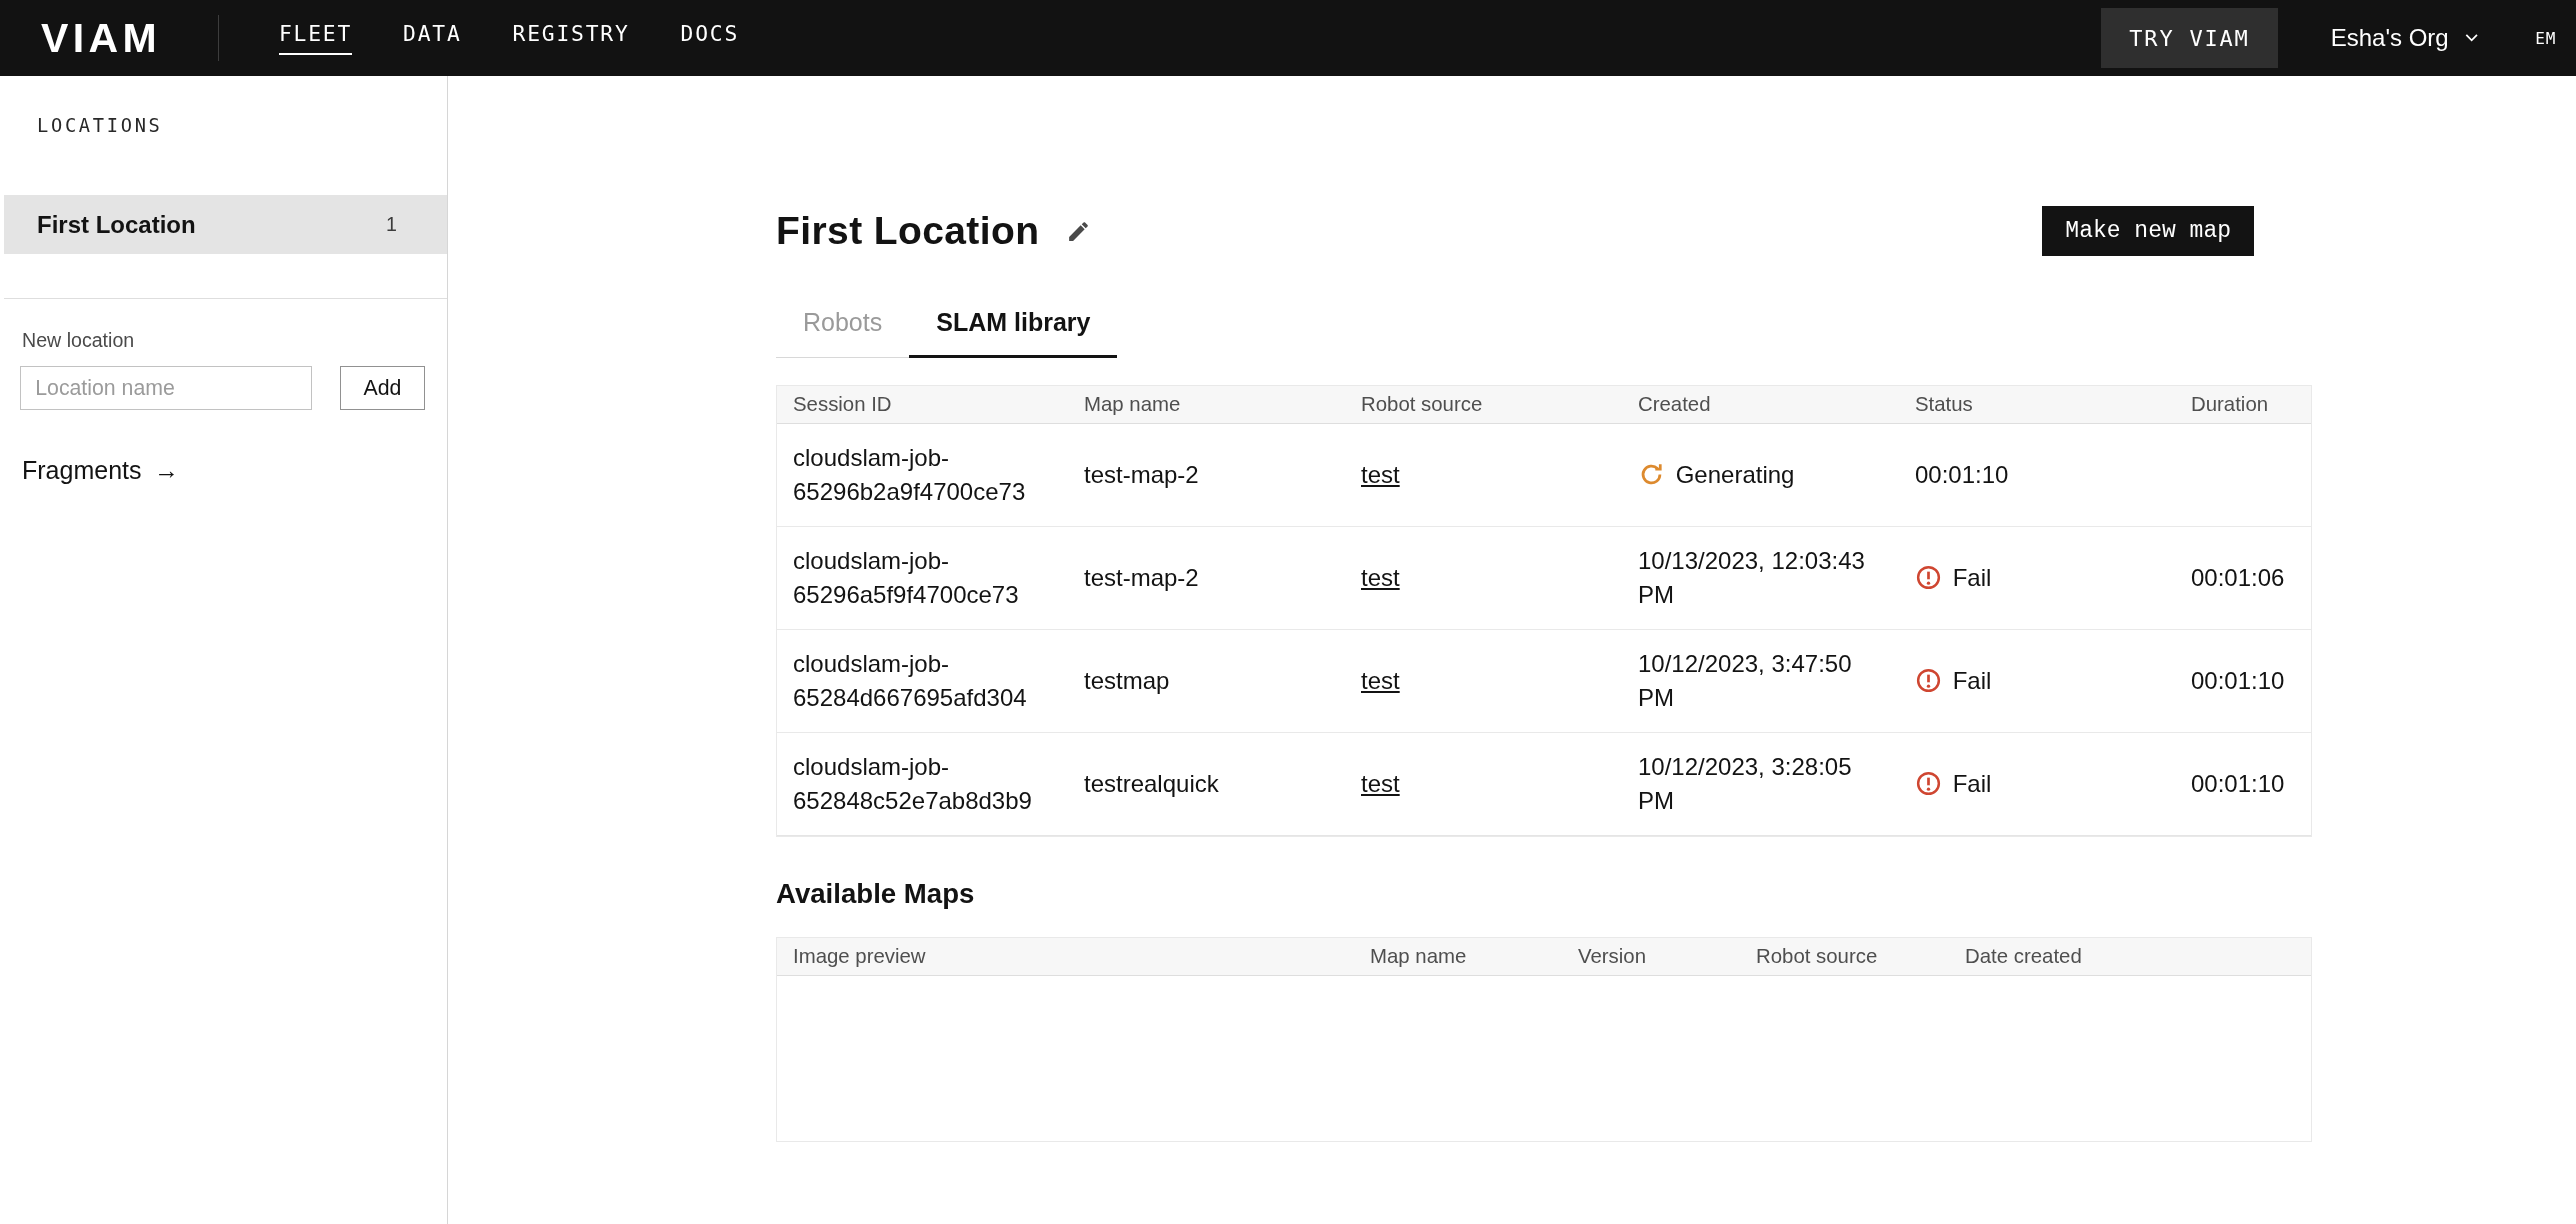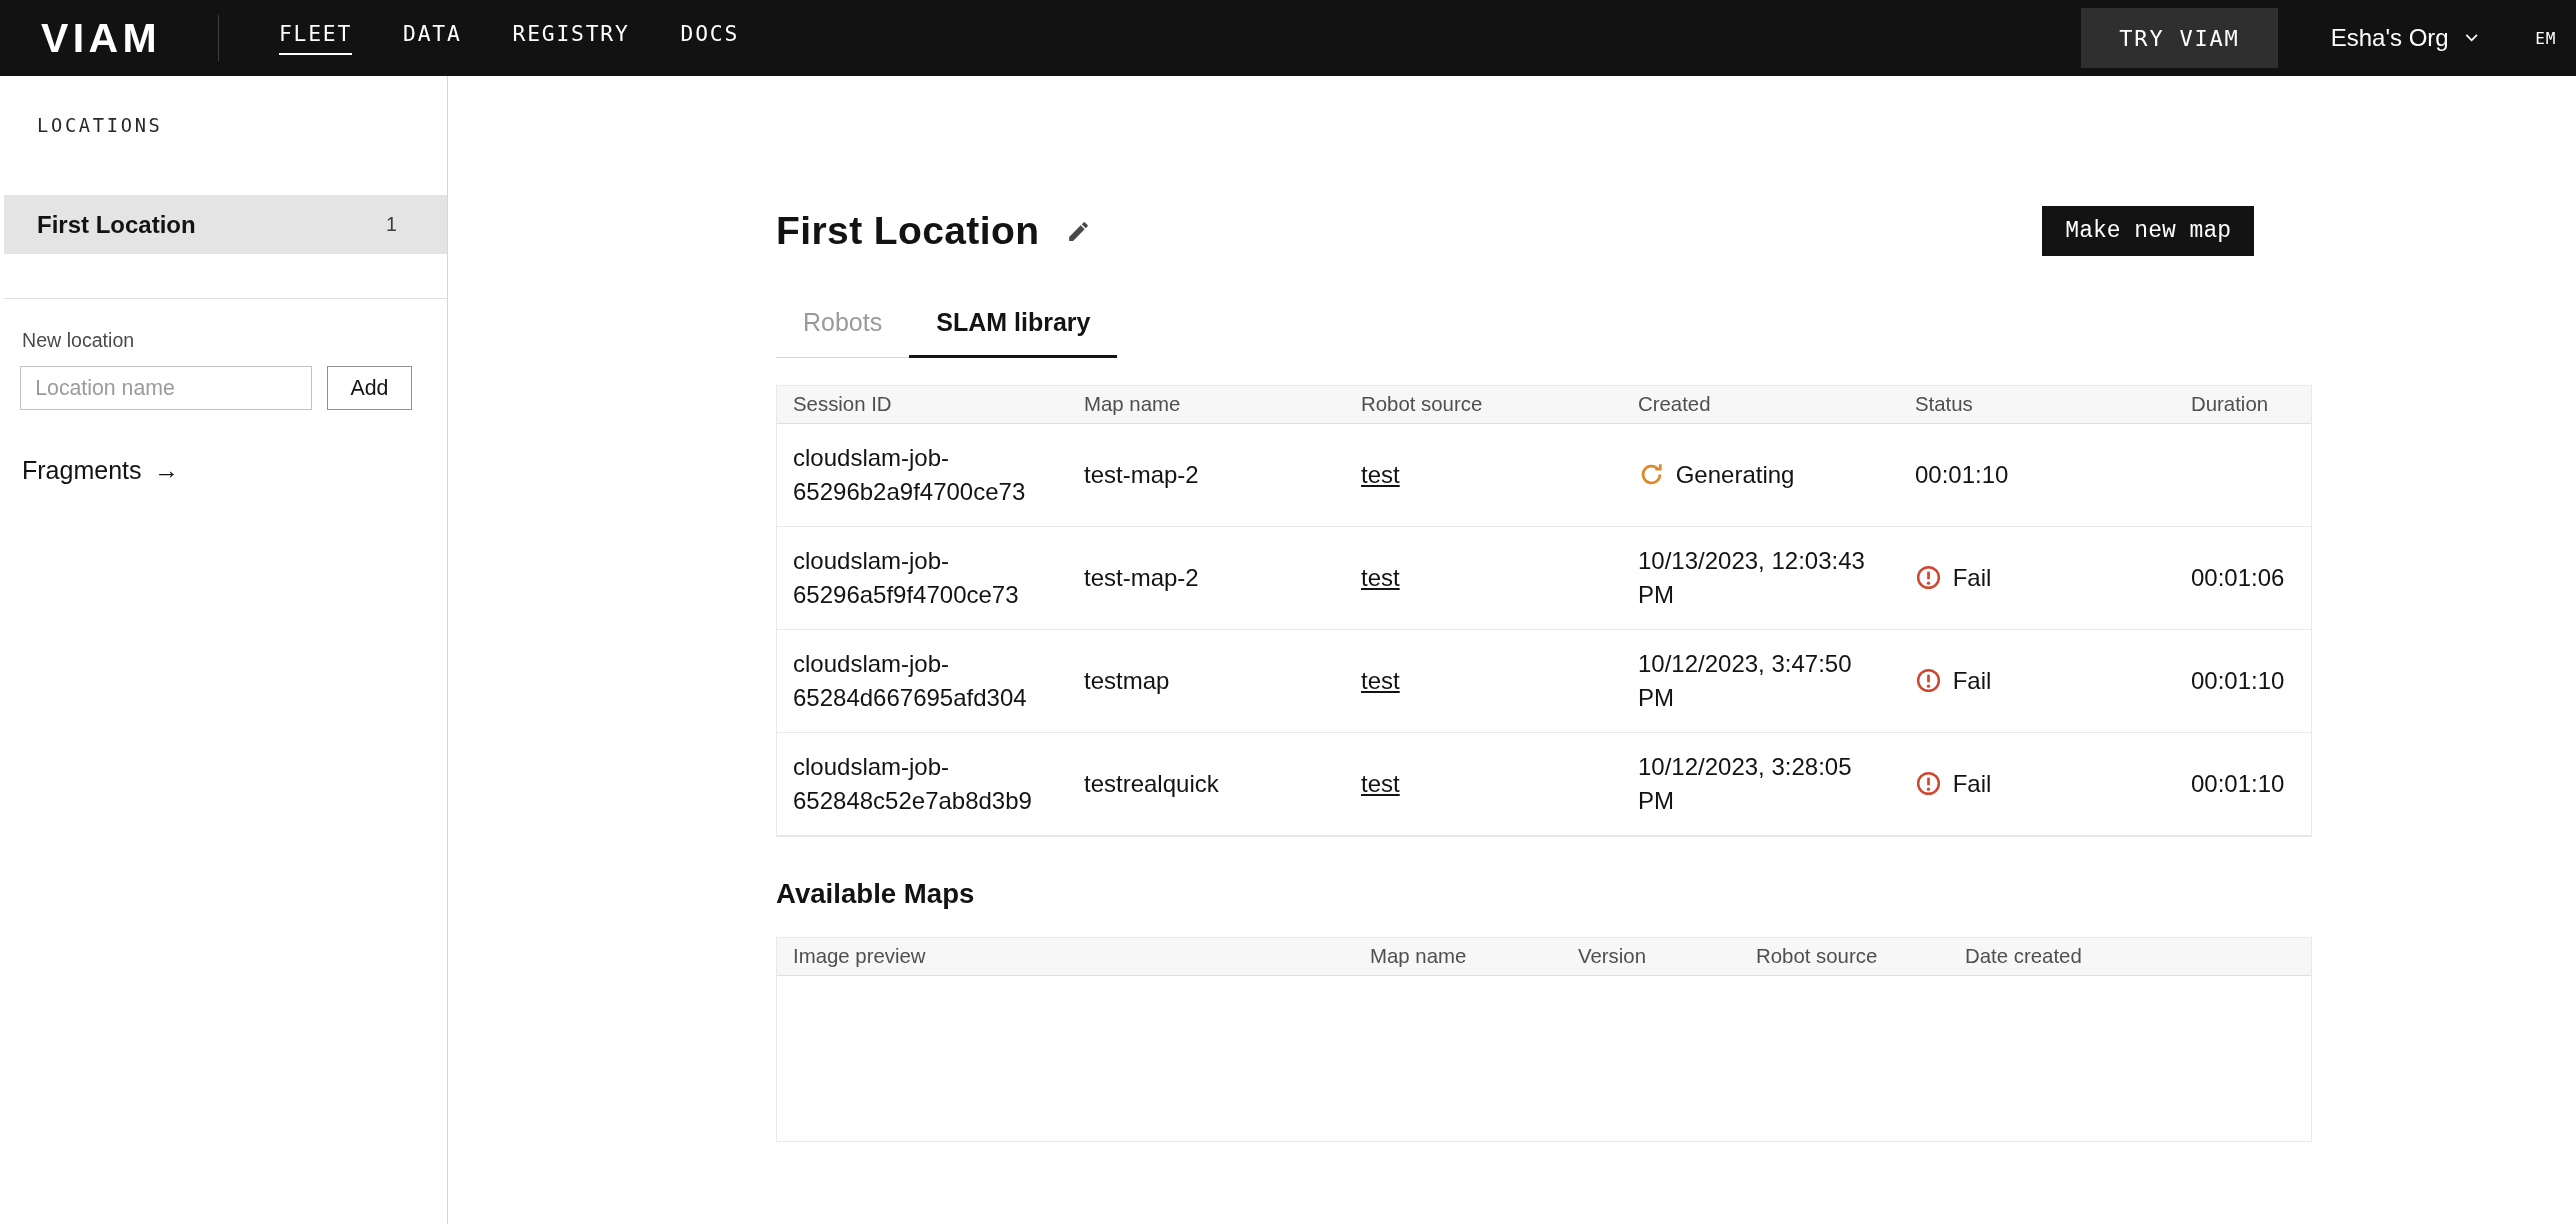--- a/index.html
+++ b/index.html
@@ -10,37 +10,37 @@
   .topbar { position:absolute; top:0; left:0; width:2576px; height:76px; background:#121212;
     display:flex; align-items:center; padding:0 19.6px 0 41px; }
   .logo { color:#fff; font-weight:800; font-size:41px; letter-spacing:4.4px; cursor:pointer; }
   .topbar-divider { width:0.9px; height:46px; background:#3d3d3d; margin-left:57px; }
   .nav { display:flex; gap:51px; margin-left:60px; align-items:center; }
   .nav-item { font-family:"DejaVu Sans Mono", monospace; font-size:21.3px; letter-spacing:1.8px;
     color:#fff; padding-bottom:6.2px; border-bottom:2.7px solid transparent; cursor:pointer; }
   .nav-item.active { border-bottom-color:#ffffff; }
   .topbar-right { margin-left:auto; display:flex; align-items:center; gap:53px; }
   .try-viam { height:60px; background:#2f2f2f; color:#fff; border:none; cursor:pointer;
-    font-family:"DejaVu Sans Mono", monospace; font-size:22px; letter-spacing:1.8px; padding:0 38px; }
+    font-family:"DejaVu Sans Mono", monospace; font-size:22px; letter-spacing:1.8px; padding:0 28px; }
   .org { display:flex; align-items:center; gap:12.4px; color:#fff; font-size:24px; cursor:pointer;justify-content:center; }
   .initials { color:#fff; font-family:"DejaVu Sans Mono", monospace; font-size:16px;
     letter-spacing:0.9px; cursor:pointer;text-align:center; }
 
   
   .sidebar { position:absolute; top:76px; left:4px; bottom:0; width:444px; background:#ffffff;
     border-right:0.9px solid #d6d6d6; }
   .sidebar-heading { font-family:"DejaVu Sans Mono", monospace; font-size:18.7px; letter-spacing:2.7px;
     color:#282828; padding:39px 0 0 33px; }
   .location-row { margin-top:59px; height:59px; background:#e4e4e4; display:flex;
     align-items:center; justify-content:space-between; padding:0 50px 0 33px; cursor:pointer; }
   .location-name { font-size:24px; font-weight:700; }
   .location-count { font-size:19.6px; color:#3c3c3c; }
   .sidebar-divider { height:0.9px; background:#dedede; margin-top:44px; }
   .new-location-label { margin:30px 0 0 18px; font-size:19.6px; color:#4a4a4a; }
-  .new-location-controls { display:flex; gap:15px; margin:14.2px 0 0 16px; }
+  .new-location-controls { display:flex; gap:28px; margin:14.2px 0 0 16px; }
   .location-input { width:292px; height:44px; border:0.9px solid #c2c2c2; padding:0 14.2px;
     font-size:21.3px; font-family:inherit; color:#131313; outline:none; }
   .location-input::placeholder { color:#9b9b9b; }
   .add-button { width:85px; height:44px; border:0.9px solid #919191; background:#fff;
     font-size:21.3px; font-family:inherit; cursor:pointer; color:#131313; }
   .fragments { display:flex; align-items:center; gap:12.4px; margin:46px 0 0 18px;
     font-size:25px; cursor:pointer; }
 
   
   .main { position:absolute; top:76px; left:444px; right:0; bottom:0; overflow:hidden; }

